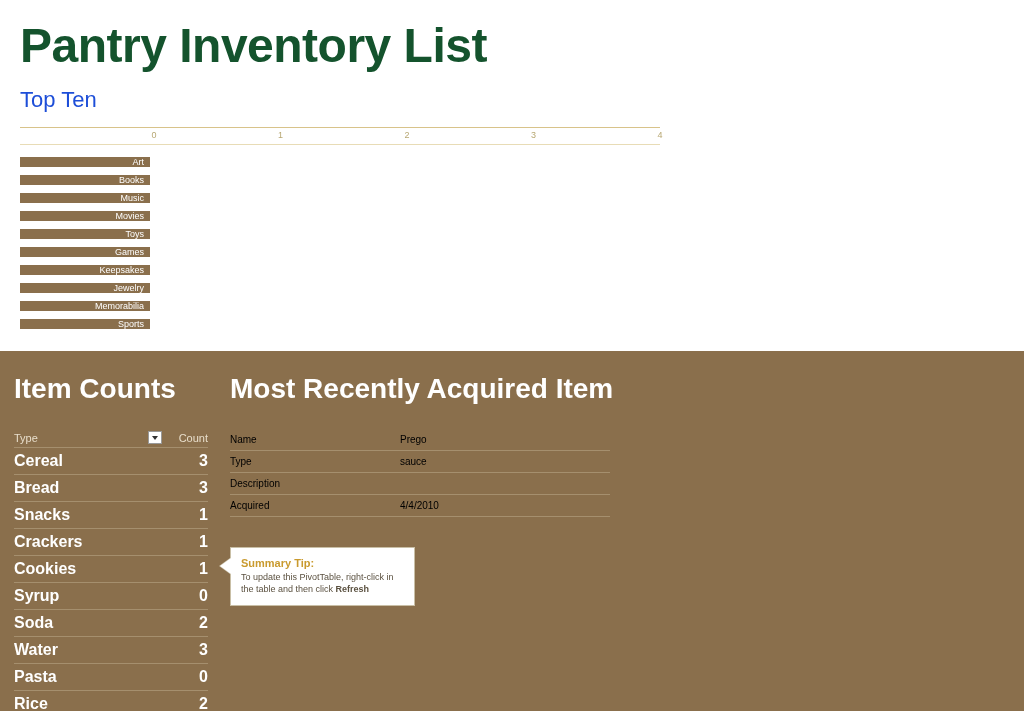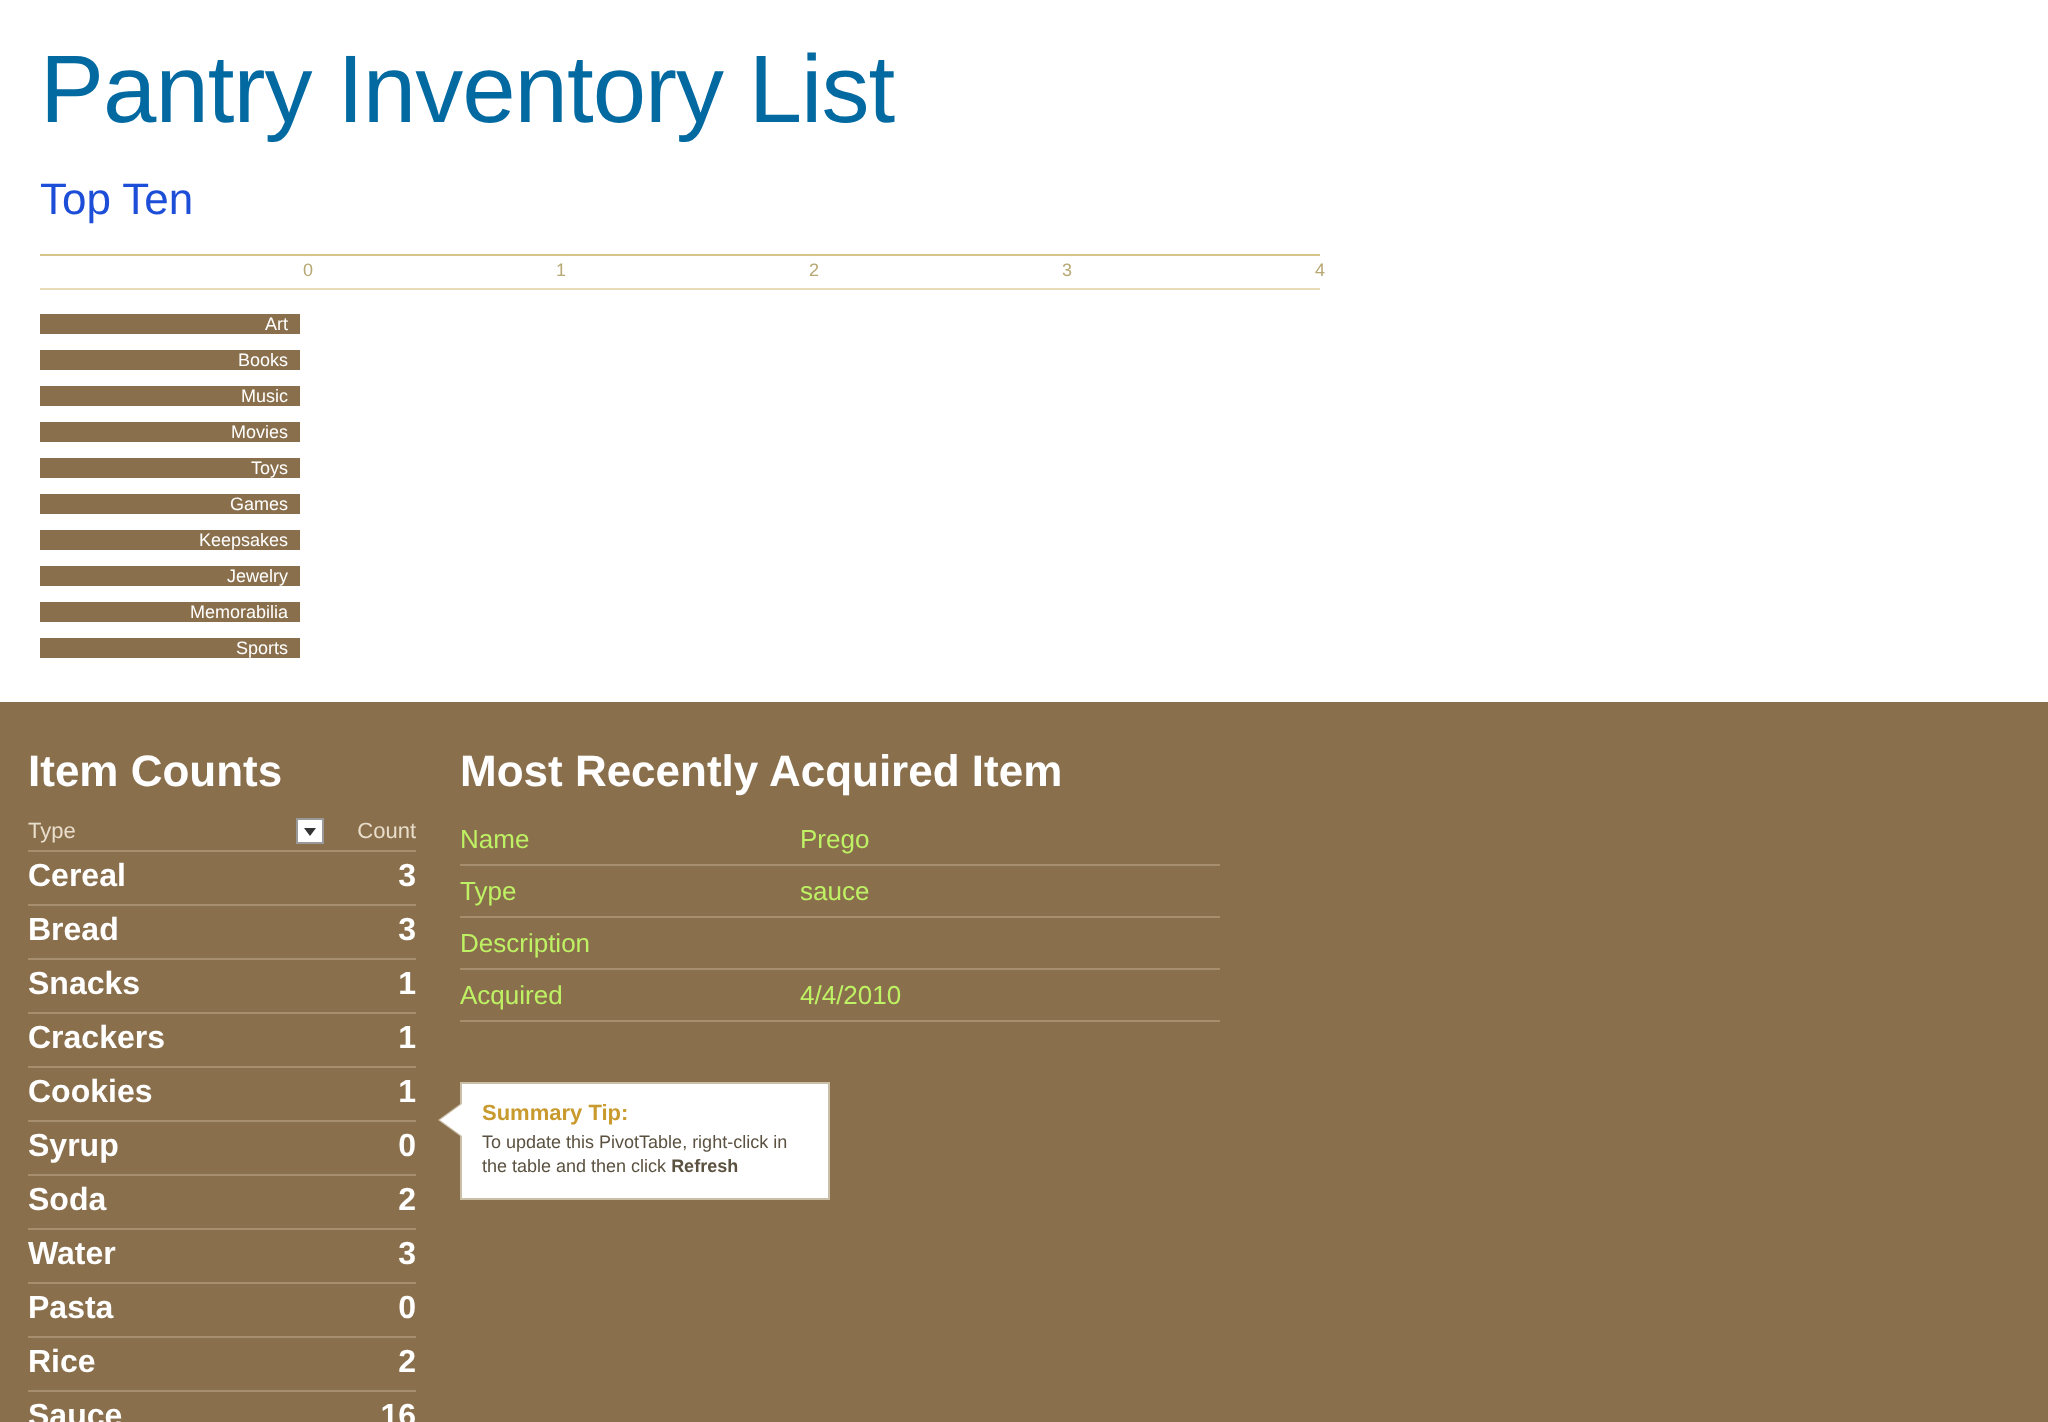--- a/index.html
+++ b/index.html
@@ -9,22 +9,22 @@
     width: 1024px;
     height: 711px;
     overflow: hidden;
   }
   .top-panel {
     background: #fff;
     padding: 18px 0 20px 20px;
   }
   .page-title {
     font-size: 48px;
-    font-weight: 400;
-    color: #0369a1;
+    font-weight: 700;
+    color: #14532d;
     letter-spacing: -0.5px;
     margin-bottom: 14px;
   }
   .chart-title {
     font-size: 22px;
     font-weight: 300;
     color: #1d4ed8;
     margin-bottom: 0;
     padding-bottom: 14px;
     border-bottom: 1px solid #d8c38a;
@@ -69,23 +69,23 @@
     background:#8a6f4c;
     height: 400px;
     padding: 22px 20px 0 14px;
     display:flex;
     align-items:flex-start;
     gap:22px;
   }
   .col-counts { width:194px; }
   .section-head {
     color:#fff;
-    font-size:22px;
+    font-size:28px;
     font-weight:600;
-    margin-bottom:8px;
+    margin-bottom:24px;
     white-space:nowrap;
   }
   .counts-head {
     display:flex;
     font-size:11px;
     color:#e8decb;
     border-bottom:1px solid #a58f6e;
     padding:3px 0;
   }
   .counts-head .th-type { flex:1; }
@@ -111,22 +111,22 @@
     color:#ffffff;
   }
   .count-row.no-line { border-bottom:none; }
   .count-row .ct { flex:1; font-size:16px; font-weight:600; }
   .count-row .cv { width:42px; text-align:right; font-size:16px; font-weight:600; }
   .col-recent { width:380px; }
   .kv-row {
     display:flex;
     border-bottom:1px solid #a58f6e;
     padding:5px 0;
-    font-size:13px;
-    color:#bef264;
+    font-size:10px;
+    color:#000000;
   }
   .kv-row .k { width:170px; }
   .kv-row .v { flex:1; }
   .tip-box {
     position:relative;
     margin-top:30px;
     background:#fff;
     border:1px solid #c9bfa6;
     width:185px;
     padding:8px 10px 10px 10px;

